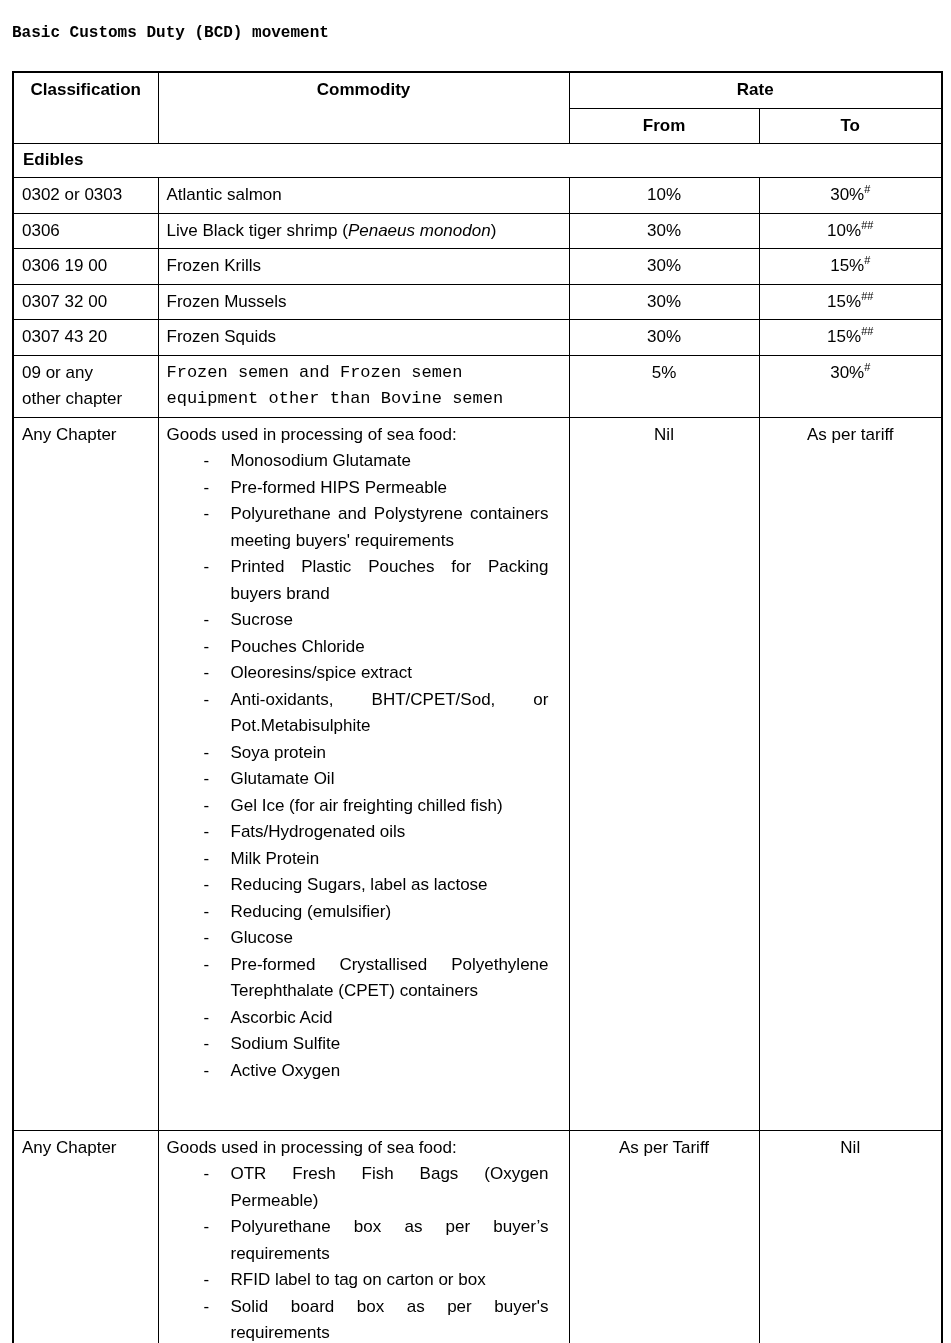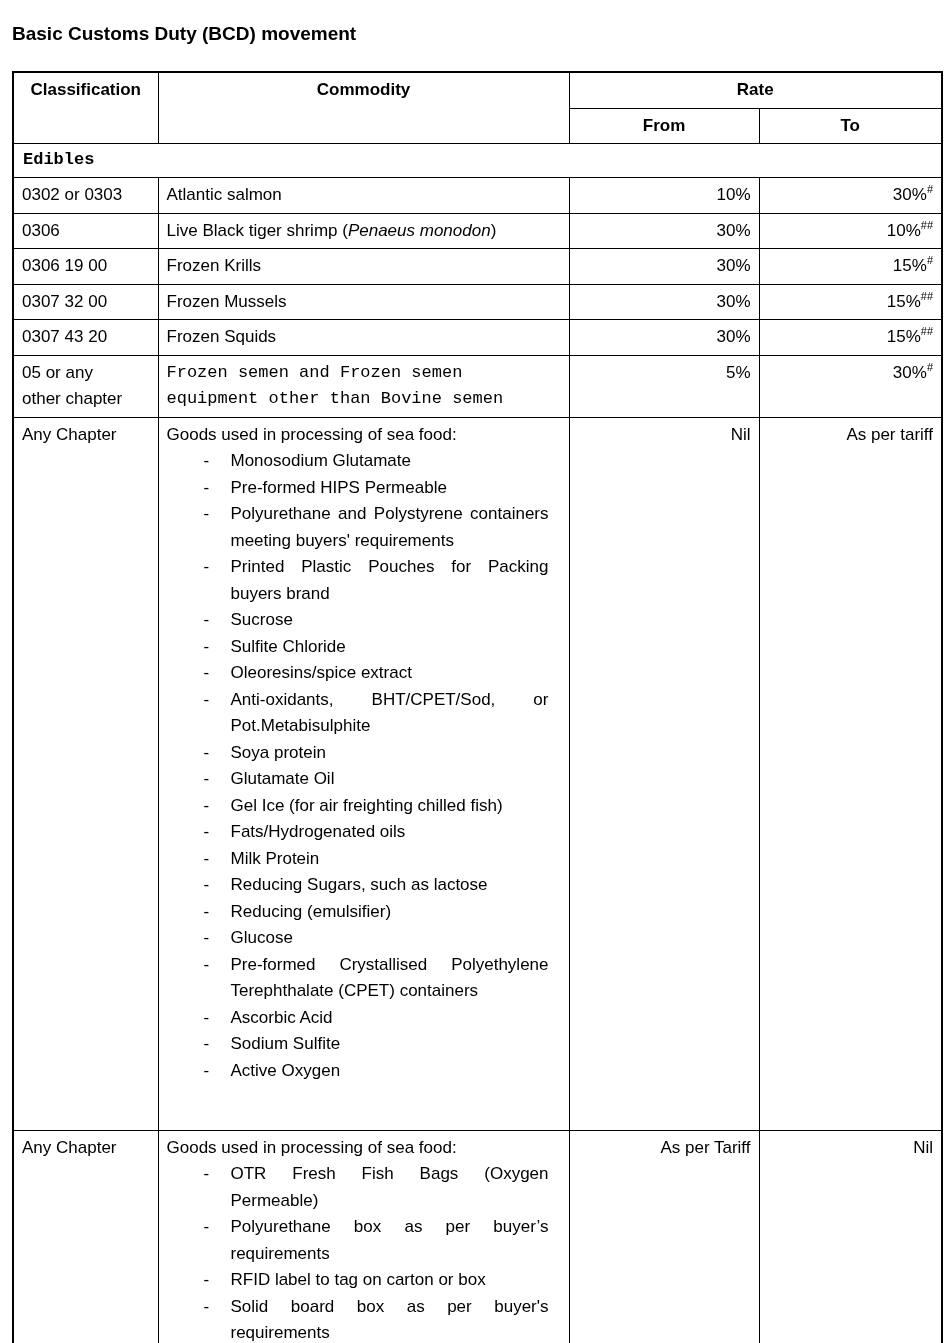--- a/index.html
+++ b/index.html
@@ -1,42 +1,42 @@
 <!DOCTYPE html>
 <html><head>
 <meta charset="utf-8">
 <style>
   html,body { margin:0; padding:0; background:#ffffff; color:#000000;
               font-family:"Liberation Sans","DejaVu Sans",sans-serif; }
   .page { width:951px; min-height:1343px; box-sizing:border-box;
           padding:22px 10px 6px 12px; }
-  .doc-title { font-size:19px; font-weight:bold; margin:0 0 26px 0; line-height:23px; }
+  .doc-title { font-size:16px; font-weight:bold; margin:0 0 26px 0; line-height:23px;font-family:Liberation Mono, monospace; }
 
   table.bcd { border-collapse:collapse; table-layout:fixed; width:929px;
               border:2px solid #000; }
   table.bcd td { border:1.5px solid #000; vertical-align:top;
                  font-size:17px; line-height:26.5px; padding:4px 8px;
                  word-wrap:break-word; }
 
   tr.hdr1 { height:29px; }
   tr.hdr2 { height:27px; }
   td.hcell { font-weight:bold; text-align:center; vertical-align:middle; line-height:22px; }
 
-  tr.section td { font-weight:bold; height:25px; line-height:23px; padding-left:9px;font-family:Liberation Mono, monospace; }
+  tr.section td { font-weight:bold; height:25px; line-height:23px; padding-left:9px; }
 
   tr.r-std  { height:28px; }
   tr.r-05   { height:58px; }
   tr.r-big1 { height:713px; }
   tr.r-big2 { height:211px; }
   tr.r-last { height:56px; }
 
   td.c1 { white-space:pre-line; padding-left:9px; }
   td.c2 { padding-left:9px; }
   td.c2.pre { white-space:pre-line;font-family:Liberation Mono, monospace; }
-  td.rate { text-align:right; }
+  td.rate { text-align:center; }
 
   sup.mark { font-size:11px; line-height:0; vertical-align:super; }
   i.sci { font-style:italic; }
 
   .li { display:flex; margin-left:37px; }
   .dash { width:27px; flex:none; }
   .li-text { flex:1; text-align:justify; padding-right:12px; }
 </style>
 </head>
 <body>
@@ -97,21 +97,21 @@
     </tr>
 
     <tr class="r-std">
       <td class="c1">0307 43 20</td>
       <td class="c2">Frozen Squids</td>
       <td class="rate">30%</td>
       <td class="rate"><span>15%</span><sup class="mark">##</sup></td>
     </tr>
 
     <tr class="r-05">
-      <td class="c1">05 or any
+      <td class="c1">09 or any
 other chapter</td>
       <td class="c2 pre">Frozen semen and Frozen semen
 equipment other than Bovine semen</td>
       <td class="rate">5%</td>
       <td class="rate"><span>30%</span><sup class="mark">#</sup></td>
     </tr>
 
     <tr class="r-big1">
       <td class="c1">Any Chapter</td>
       <td class="c2">
@@ -131,21 +131,21 @@
         <div class="li">
               <span class="dash">-</span>
               <span class="li-text">Printed Plastic Pouches for Packing buyers brand</span>
             </div>
         <div class="li">
               <span class="dash">-</span>
               <span class="li-text">Sucrose</span>
             </div>
         <div class="li">
               <span class="dash">-</span>
-              <span class="li-text">Sulfite Chloride</span>
+              <span class="li-text">Pouches Chloride</span>
             </div>
         <div class="li">
               <span class="dash">-</span>
               <span class="li-text">Oleoresins/spice extract</span>
             </div>
         <div class="li">
               <span class="dash">-</span>
               <span class="li-text">Anti-oxidants, BHT/CPET/Sod, or Pot.Metabisulphite</span>
             </div>
         <div class="li">
@@ -163,21 +163,21 @@
         <div class="li">
               <span class="dash">-</span>
               <span class="li-text">Fats/Hydrogenated oils</span>
             </div>
         <div class="li">
               <span class="dash">-</span>
               <span class="li-text">Milk Protein</span>
             </div>
         <div class="li">
               <span class="dash">-</span>
-              <span class="li-text">Reducing Sugars, such as lactose</span>
+              <span class="li-text">Reducing Sugars, label as lactose</span>
             </div>
         <div class="li">
               <span class="dash">-</span>
               <span class="li-text">Reducing (emulsifier)</span>
             </div>
         <div class="li">
               <span class="dash">-</span>
               <span class="li-text">Glucose</span>
             </div>
         <div class="li">

